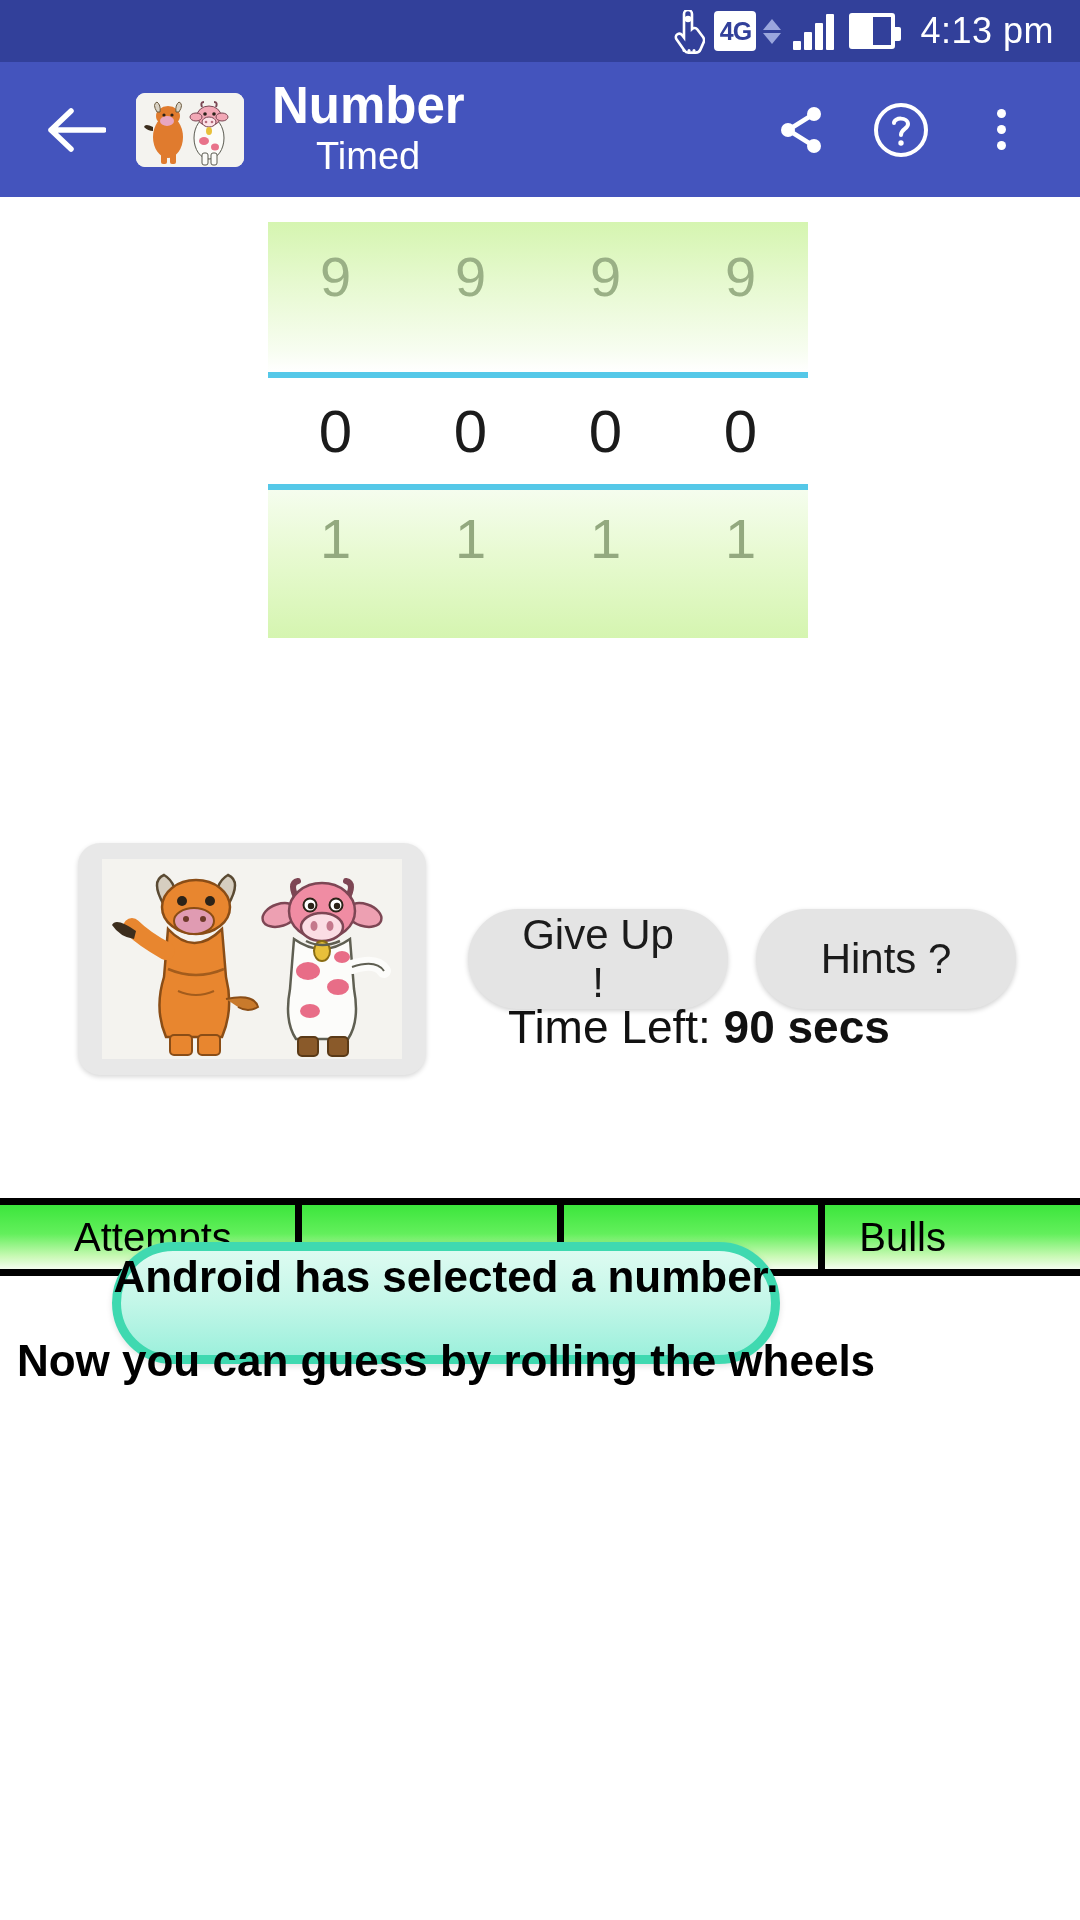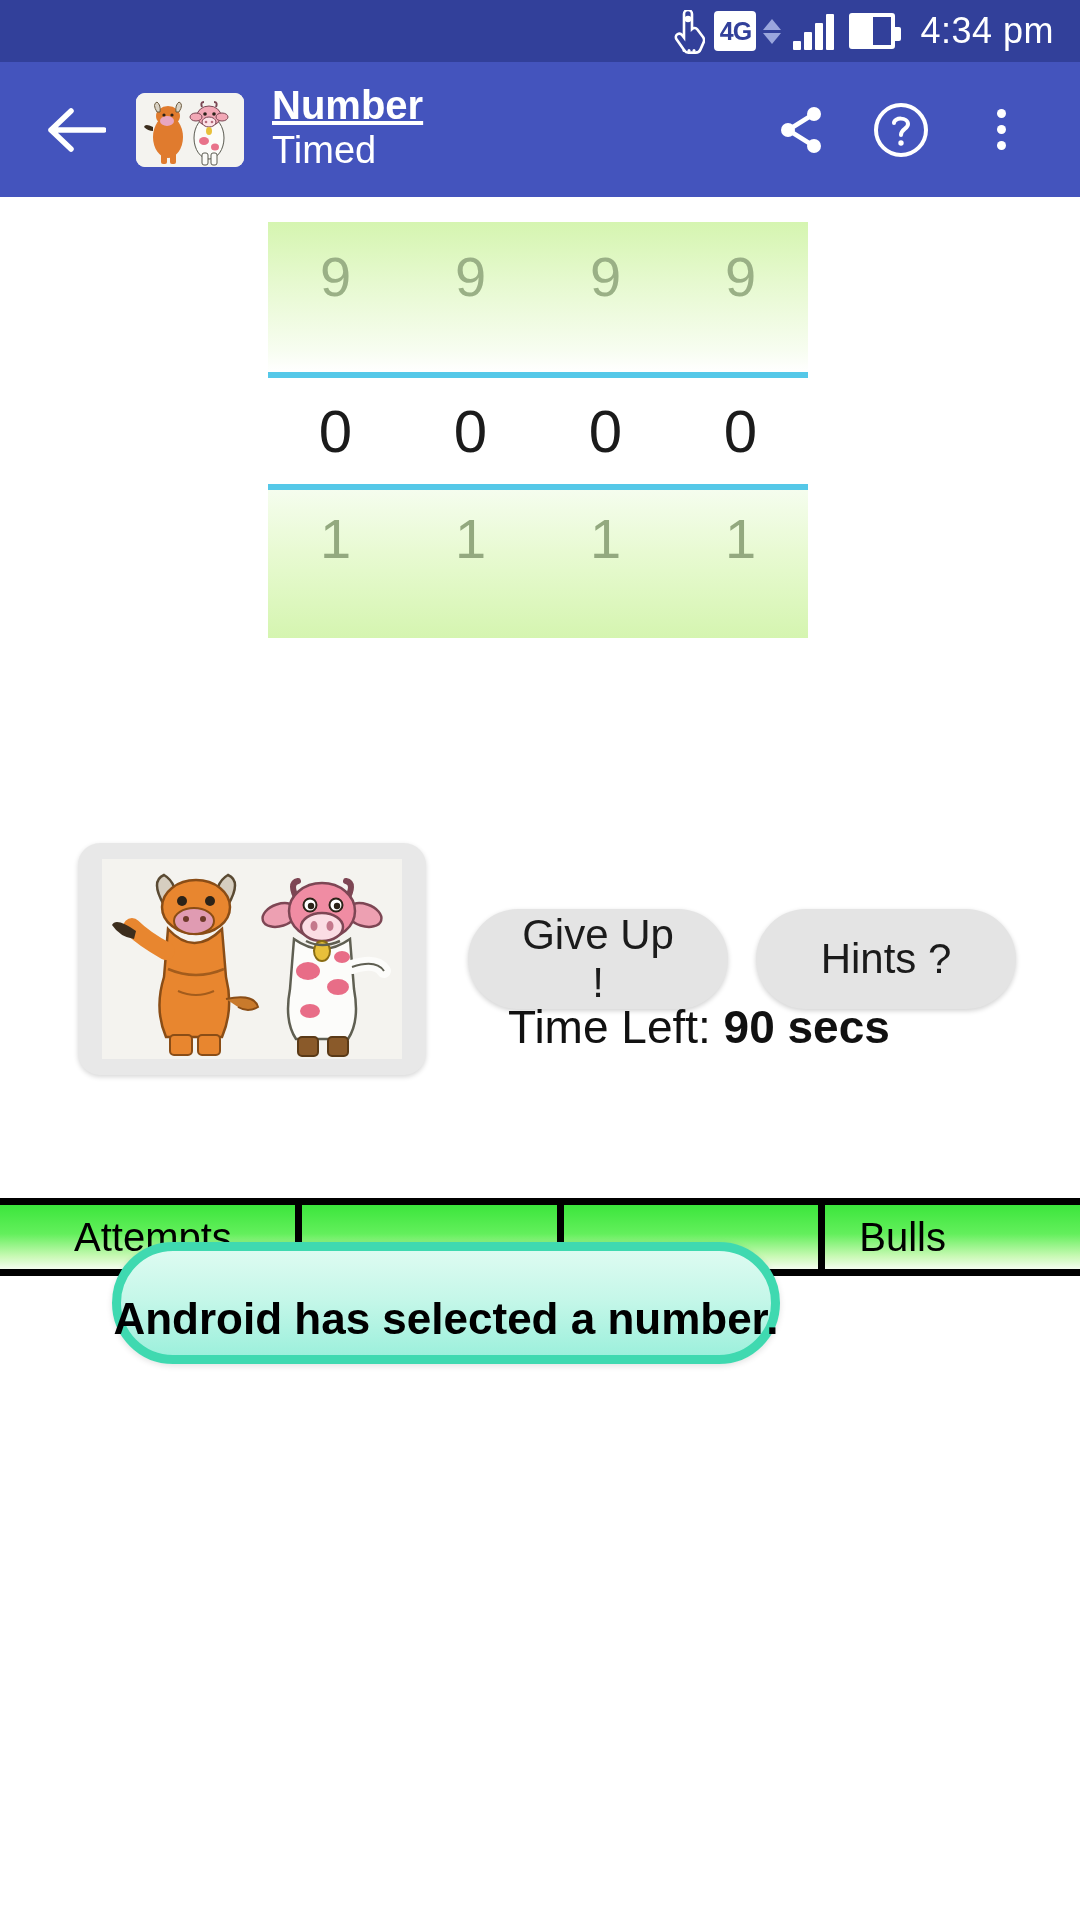--- a/index.html
+++ b/index.html
@@ -83,24 +83,24 @@
     margin-left: 16px;
   }
   .app-icon {
     width: 108px; height: 74px;
     background: #f2f2ee; border-radius: 9px;
     margin-left: 22px; overflow: hidden;
     position: relative; flex: none;
   }
   .titles { margin-left: 28px; display: flex; flex-direction: column; justify-content: center; }
   .title-main {
-    color: #ffffff; font-size: 40px; font-weight: bold; line-height: 1.02; text-decoration: underline;
+    color: #ffffff; font-size: 51px; font-weight: bold; line-height: 1.02;
   }
   .title-sub {
-    color: #ffffff; font-size: 38px; line-height: 1.2; margin-top: 2px;
+    color: #ffffff; font-size: 38px; line-height: 1.2; margin-top: 2px; margin-left: 44px;
   }
   .bar-actions {
     margin-left: auto; display: flex; align-items: center; gap: 38px; padding-right: 26px;
   }
   .bar-icon { width: 62px; height: 62px; display: flex; align-items: center; justify-content: center; }
   .kebab { display: flex; flex-direction: column; gap: 7px; align-items: center; }
   .kebab span { width: 9px; height: 9px; border-radius: 50%; background: #ffffff; display: block; }
 
   
   .wheel-area {
@@ -226,21 +226,21 @@
       <i></i>
         <i></i>
         <i></i>
         <i></i>
     </span>
 
     <span class="icon-battery">
       <span class="fill"></span>
     </span>
 
-    <span class="status-time">4:34 pm</span>
+    <span class="status-time">4:13 pm</span>
   </div>
 </div>
 
 <div class="app-bar">
 
   <div class="back-btn">
     <svg width="60" height="48" viewBox="0 0 60 48">
       <path d="M58 24 L5 24 M5 24 L25 5 M5 24 L25 43" fill="none" stroke="#ffffff" stroke-width="5.5" stroke-linecap="round" stroke-linejoin="round"></path>
     </svg>
   </div>
@@ -405,13 +405,14 @@
 
 <div class="table-head">
   <div class="th">Attempts</div>
   <div class="th"></div>
   <div class="th"></div>
   <div class="th right-al">Bulls</div>
 </div>
 
 <div class="toast">
   <div class="toast-line">Android has selected a number.</div>
+  <div class="toast-line">Now you can guess by rolling the wheels</div>
 </div>
 
 </body></html>

